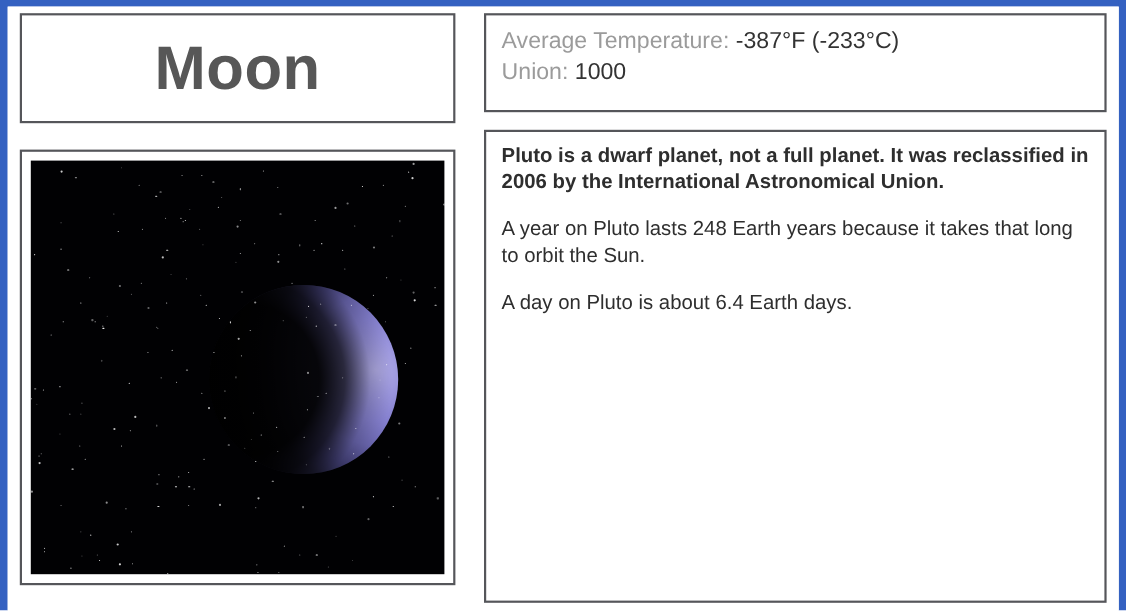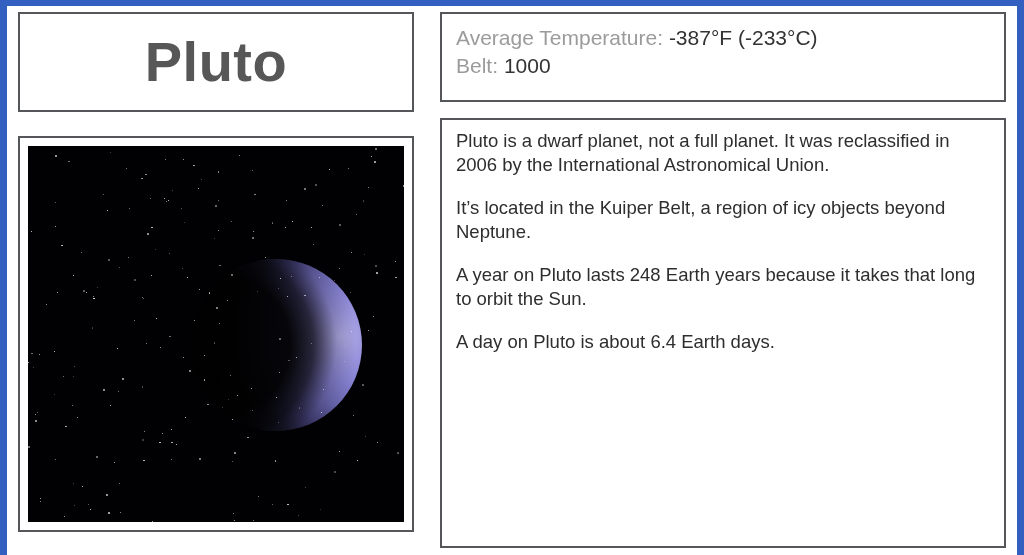--- a/index.html
+++ b/index.html
@@ -165,33 +165,34 @@
     margin-bottom: 2px;
   }
   .fact {
     font-size: 18.5px;
     line-height: 24px;
     color: #2e2e2e;
     margin: 0 0 19px 0;
   }
   .fact:first-of-type {
     margin-top: 0;
+    font-weight: bold;
   }
 </style>
 </head>
 <body>
 
 <div id="page">
   <div id="page-inner">
     <div class="columns">
 
       <div class="col-left">
 
         <div class="card title-card">
-          <div class="planet-title">Pluto</div>
+          <div class="planet-title">Moon</div>
         </div>
 
         <div class="card image-card">
           <div class="starfield">
             <div class="planet-sphere"></div>
             <div class="planet-shadow"></div>
             <div id="stars">
                 <div class="star" style="left: 248px; top: 251.1px; width: 1.2px; height: 1.2px; opacity: 0.86;"></div>
                 <div class="star" style="left: 224.5px; top: 84.6px; width: 1.2px; height: 1.2px; opacity: 0.76;"></div>
                 <div class="star" style="left: 114px; top: 293.2px; width: 2px; height: 2px; opacity: 0.3;"></div>
@@ -406,29 +407,28 @@
       </div>
 
       <div class="col-right">
 
         <div class="card stats-card">
           <div class="stat-line">
             <span class="stat-label">Average Temperature:</span>
             <span class="stat-value">-387°F (-233°C)</span>
           </div>
           <div class="stat-line">
-            <span class="stat-label">Belt:</span>
+            <span class="stat-label">Union:</span>
             <span class="stat-value">1000</span>
           </div>
         </div>
 
         <div class="card facts-card">
           <div id="facts-list">
               <p class="fact">Pluto is a dwarf planet, not a full planet. It was reclassified in 2006 by the International Astronomical Union.</p>
-              <p class="fact">It’s located in the Kuiper Belt, a region of icy objects beyond Neptune.</p>
               <p class="fact">A year on Pluto lasts 248 Earth years because it takes that long to orbit the Sun.</p>
               <p class="fact">A day on Pluto is about 6.4 Earth days.</p>
             </div>
         </div>
 
       </div>
 
     </div>
   </div>
 </div>

